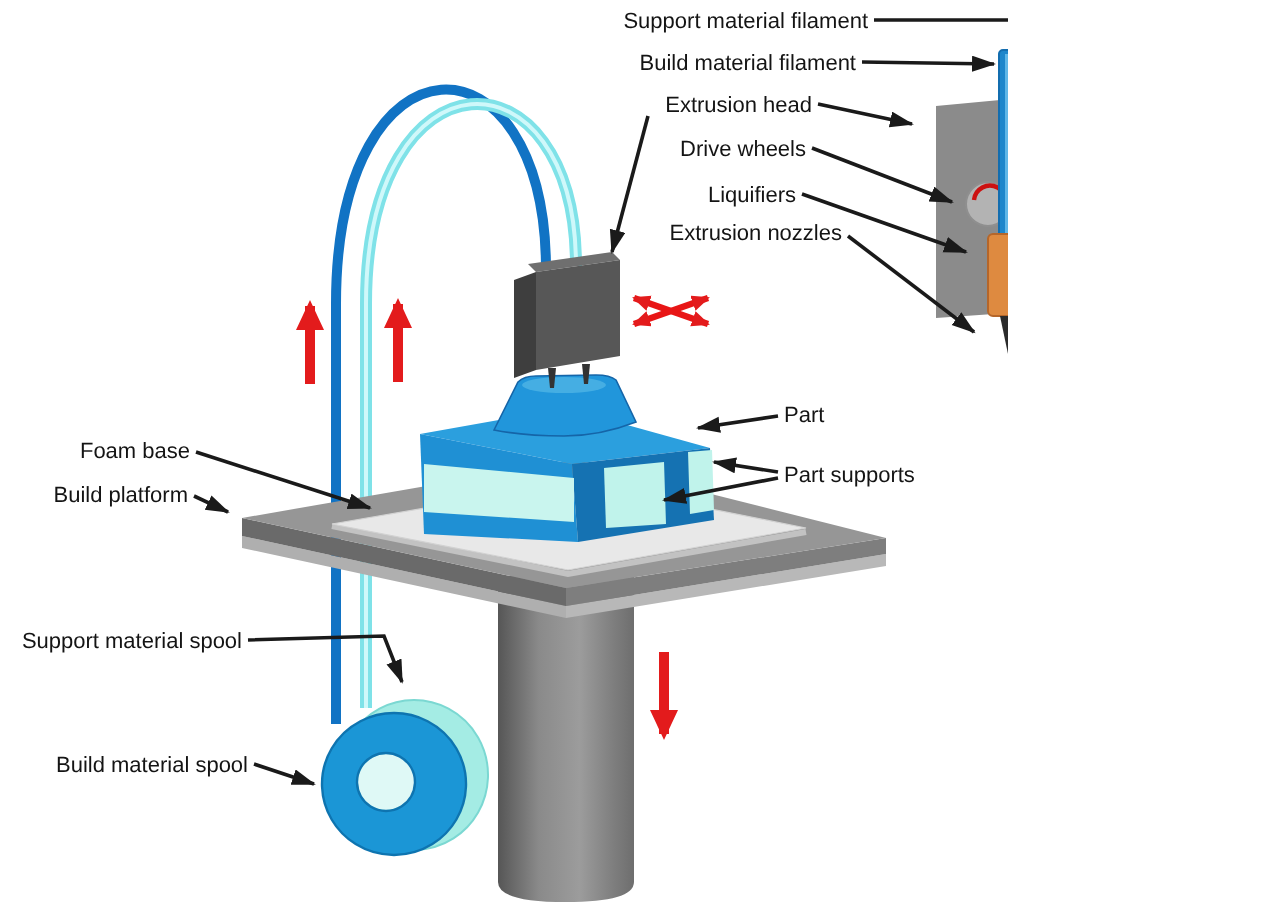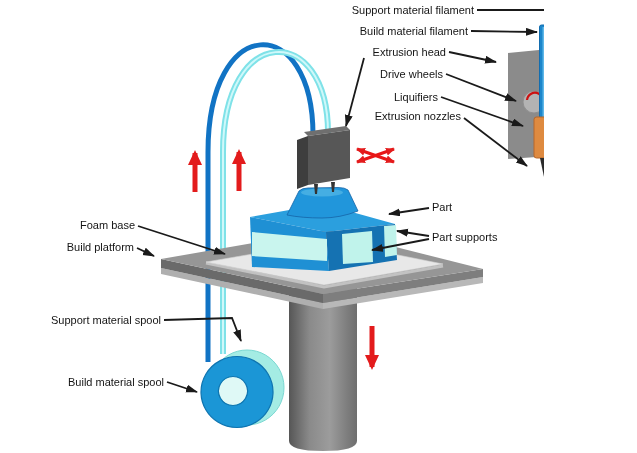--- a/index.html
+++ b/index.html
@@ -1,17 +1,17 @@
 <!DOCTYPE html>
 <html><head>
 <meta charset="utf-8">
 <style>
   html,body{margin:0;padding:0;background:#ffffff;}
   #stage{position:relative;width:504px;height:453px;background:#ffffff;overflow:hidden;
-         font-family:"Liberation Sans",sans-serif;margin-left:40px;}
+         font-family:"Liberation Sans",sans-serif;}
   svg{display:block;}
   .lbl{font:11px "Liberation Sans",sans-serif;fill:#141414;}
   .leader{stroke:#1a1a1a;stroke-width:1.8;fill:none;}
 </style>
 </head>
 <body>
 
 <div id="stage">
 <svg width="637" height="453" viewBox="0 0 637 453">
   <defs>

